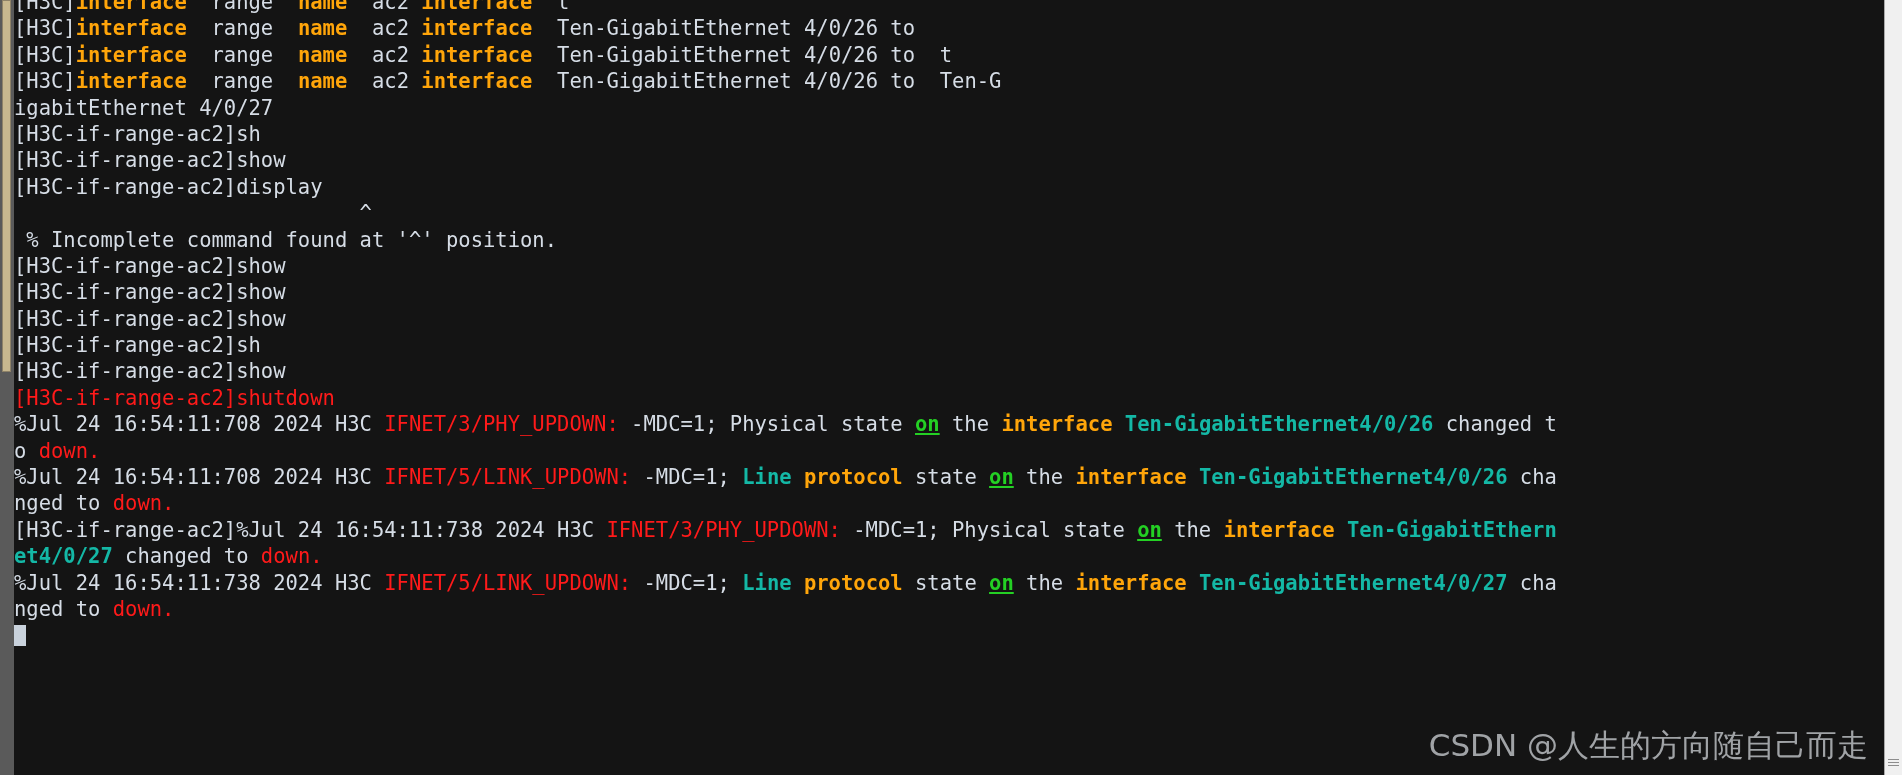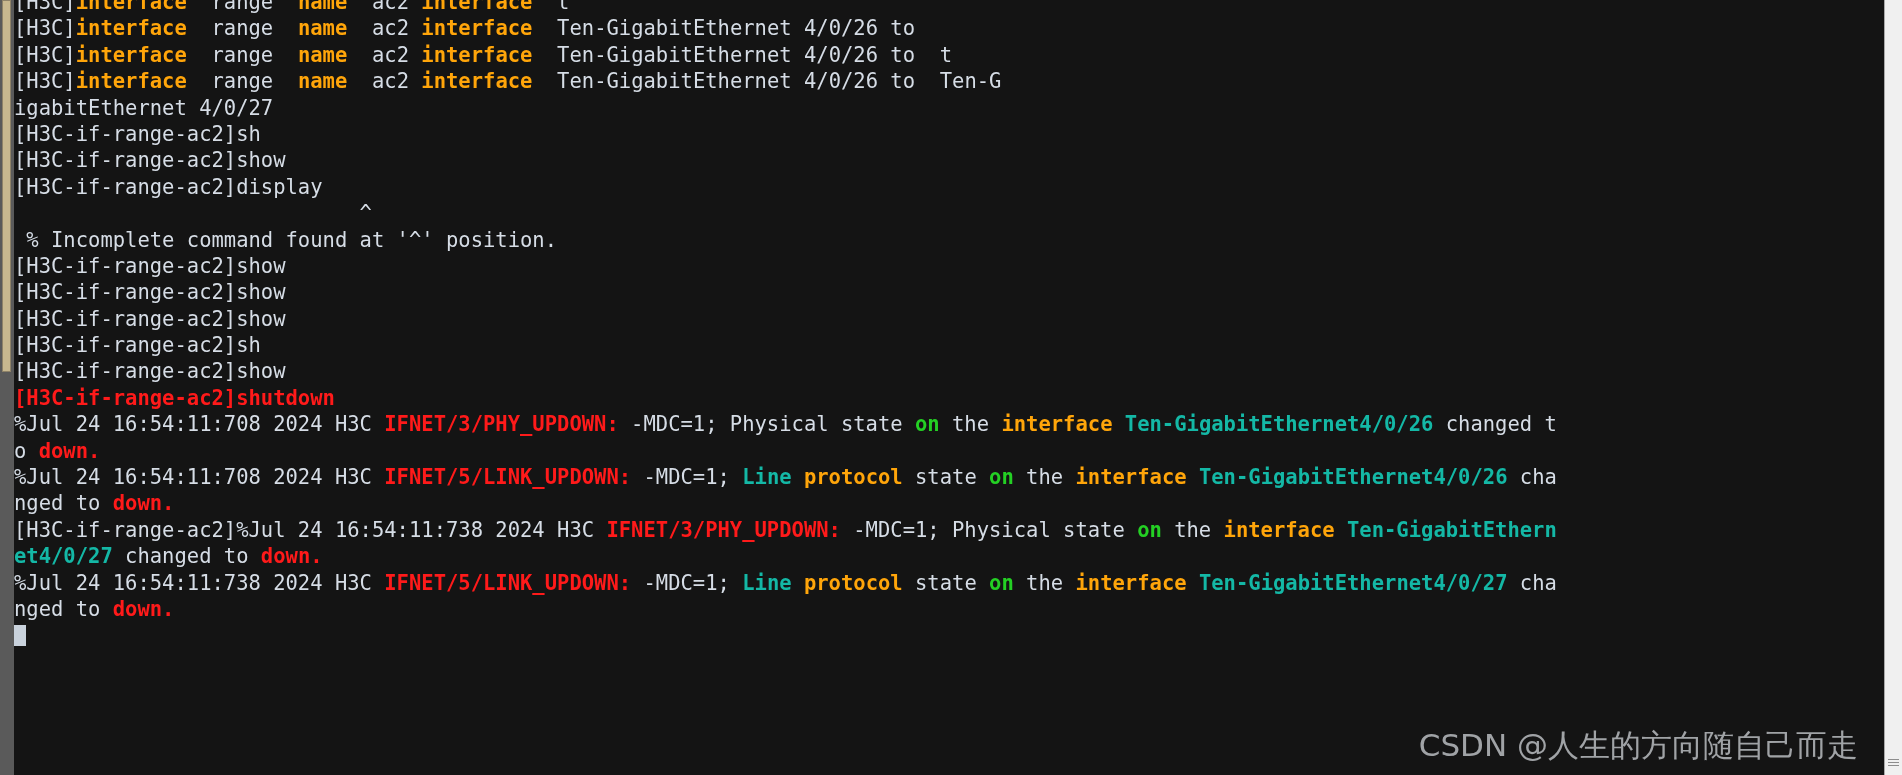--- a/index.html
+++ b/index.html
@@ -54,23 +54,23 @@
     font-size: 20.5px;
     line-height: 26.4px;
     white-space: pre;
     letter-spacing: 0px;
   }
   .line { height: 26.4px; }
 
   
   .c-white  { color: #d6dde6; }
   .c-orange { color: #ffa50a; font-weight: bold; }
-  .c-red    { color: #ff1a1a; font-weight: bold; }
+  .c-red    { color: #ff1a1a; font-weight: normal; }
   .c-cyan   { color: #14b8a6; font-weight: bold; }
-  .c-green  { color: #24d024; font-weight: bold; }
+  .c-green  { color: #24d024; font-weight: bold; text-decoration: underline; }
 
   
   .cursor {
     display: inline-block;
     width: 12px;
     height: 21px;
     background: #c9d2dc;
     vertical-align: -4px;
   }
 
@@ -101,21 +101,21 @@
   .right-scroll .grip i {
     display: block;
     height: 1px;
     margin-bottom: 2px;
     background: #8d8d8d;
   }
 
   
   .watermark {
     position: absolute;
-    right: 26px;
+    right: 16px;
     bottom: 8px;
     font-family: "DejaVu Sans", "Liberation Sans", sans-serif;
     font-size: 31px;
     color: #b9bcc0;
     opacity: 0.85;
     white-space: nowrap;
     pointer-events: none;
   }
 </style>
 </head>

